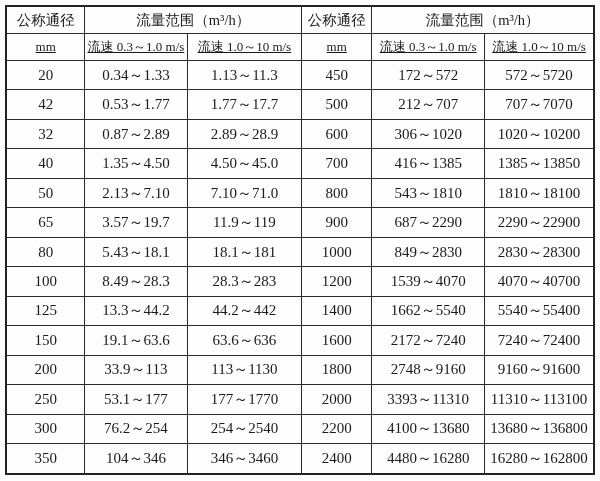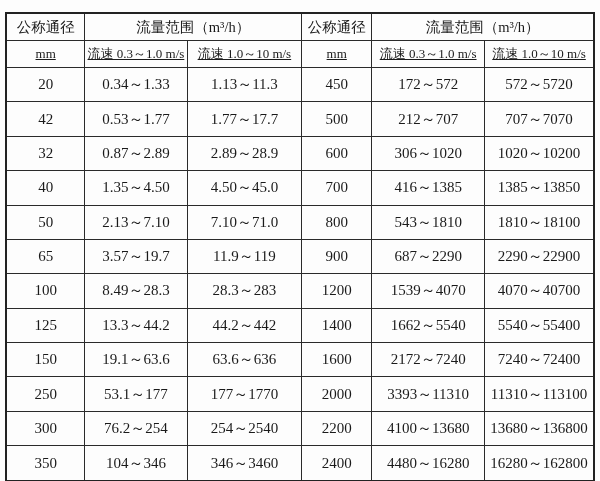--- a/index.html
+++ b/index.html
@@ -8,21 +8,21 @@
     width: 600px;
     height: 481px;
     overflow: hidden;
     background: #fdfdfd;
     font-family: "Liberation Serif", "DejaVu Serif", serif;
     color: #1a1a1a;
   }
   table.spec {
     position: absolute;
     left: 5px;
-    top: 12px;
+    top: 5px;
     width: 590px;
     height: 470px;
     border-collapse: collapse;
     table-layout: fixed;
     border: 2px solid #222222;
     background: #fdfdfd;
   }
   table.spec th, table.spec td {
     border: 1px solid #2a2a2a;
     text-align: center;
@@ -122,20 +122,28 @@
       </tr>
       <tr>
         <td>65</td>
         <td>3.57～19.7</td>
         <td>11.9～119</td>
         <td>900</td>
         <td>687～2290</td>
         <td>2290～22900</td>
       </tr>
       <tr>
+        <td>80</td>
+        <td>5.43～18.1</td>
+        <td>18.1～181</td>
+        <td>1000</td>
+        <td>849～2830</td>
+        <td>2830～28300</td>
+      </tr>
+      <tr>
         <td>100</td>
         <td>8.49～28.3</td>
         <td>28.3～283</td>
         <td>1200</td>
         <td>1539～4070</td>
         <td>4070～40700</td>
       </tr>
       <tr>
         <td>125</td>
         <td>13.3～44.2</td>
@@ -144,20 +152,28 @@
         <td>1662～5540</td>
         <td>5540～55400</td>
       </tr>
       <tr>
         <td>150</td>
         <td>19.1～63.6</td>
         <td>63.6～636</td>
         <td>1600</td>
         <td>2172～7240</td>
         <td>7240～72400</td>
+      </tr>
+      <tr>
+        <td>200</td>
+        <td>33.9～113</td>
+        <td>113～1130</td>
+        <td>1800</td>
+        <td>2748～9160</td>
+        <td>9160～91600</td>
       </tr>
       <tr>
         <td>250</td>
         <td>53.1～177</td>
         <td>177～1770</td>
         <td>2000</td>
         <td>3393～11310</td>
         <td>11310～113100</td>
       </tr>
       <tr>

